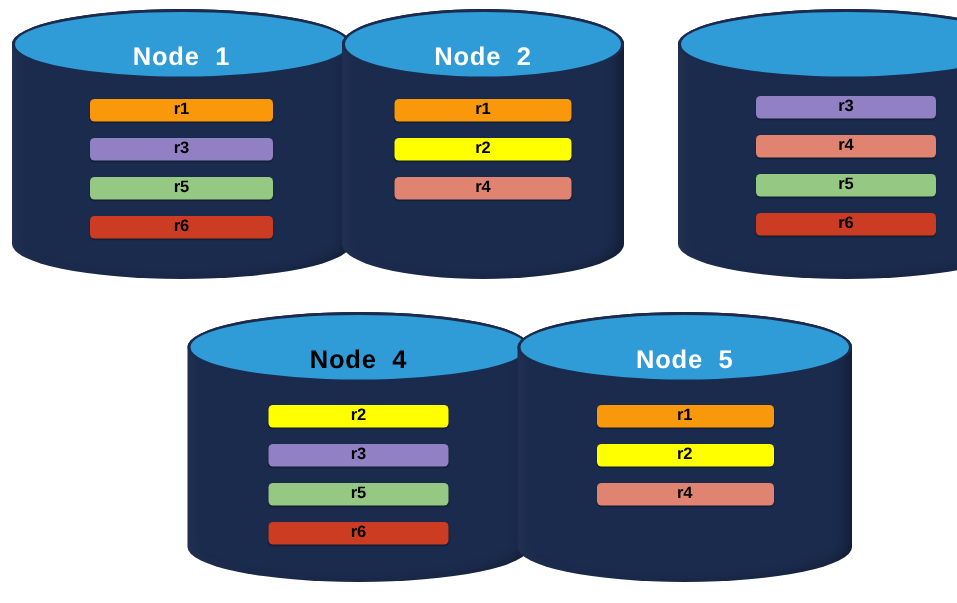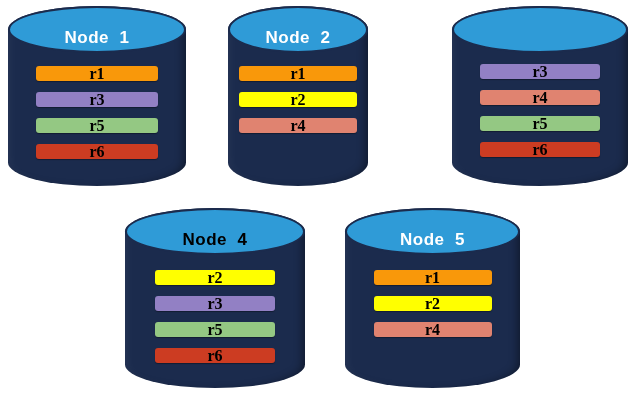--- a/index.html
+++ b/index.html
@@ -20,20 +20,21 @@
     position: absolute;
     left: 0;
     top: 0;
     width: 638px;
     height: 402px;
   }
 
   
   .node {
     position: absolute;
+    padding-left: 48px;
   }
 
   .cyl-body {
     position: absolute;
     left: 0;
     top: 0;
     width: 100%;
     height: 100%;
     background: #1b2b4d;
     border-radius: 50% / 13%;
@@ -85,24 +86,24 @@
     display: flex;
     align-items: center;
     justify-content: center;
     box-sizing: border-box;
     box-shadow: 0 1px 1px rgba(0,0,0,0.35);
   }
   .replica:last-child { margin-bottom: 0; }
 
   .replica-label {
     color: #000000;
-    font-size: 16px;
+    font-size: 11px;
     font-weight: bold;
     line-height: 1;
-    font-family: Liberation Serif, serif;
+    font-family: Liberation Sans, sans-serif;
   }
 </style>
 </head>
 <body>
 
 <div id="diagram">
     <div class="node" style="left: 8px; top: 6px; width: 178px; height: 180px;">
       <div class="cyl-body" style="background: rgb(27, 43, 77);"></div>
       <div class="cyl-top" style="background: rgb(47, 155, 215); border-color: rgb(27, 43, 77);"></div>
       <div class="node-title" style="top: 22px; font-size: 17px; color: rgb(255, 255, 255);">Node  1</div>

